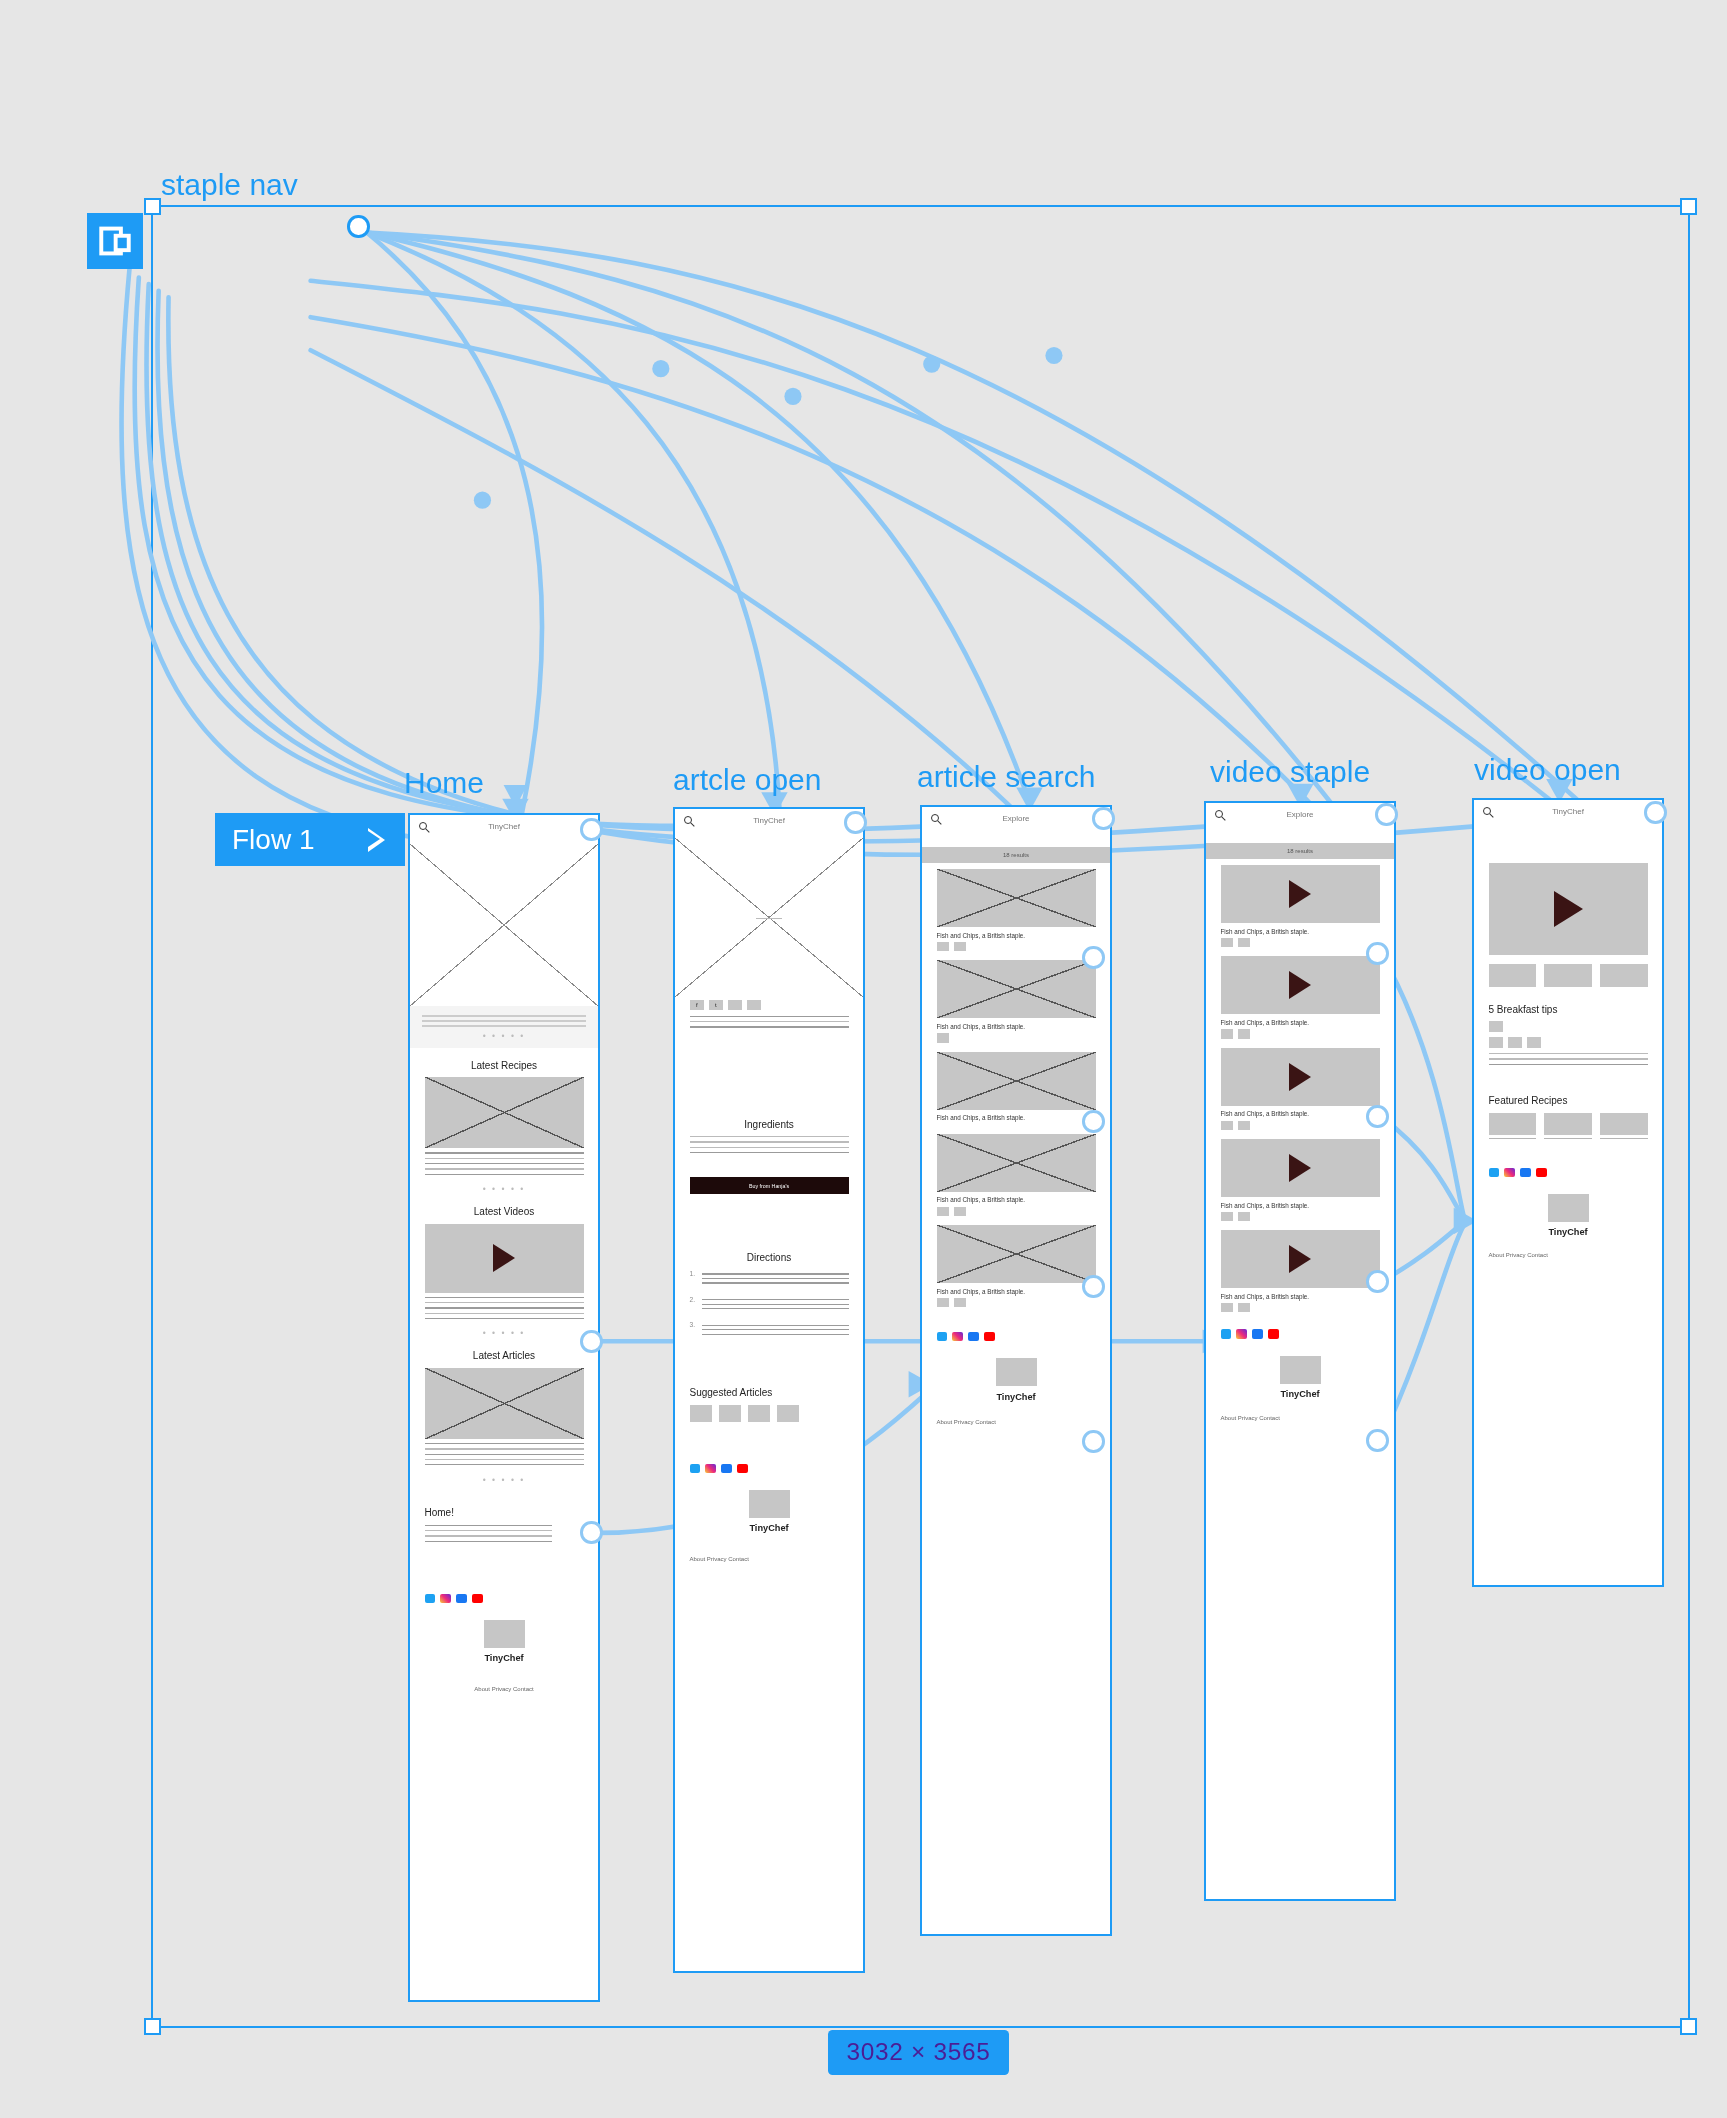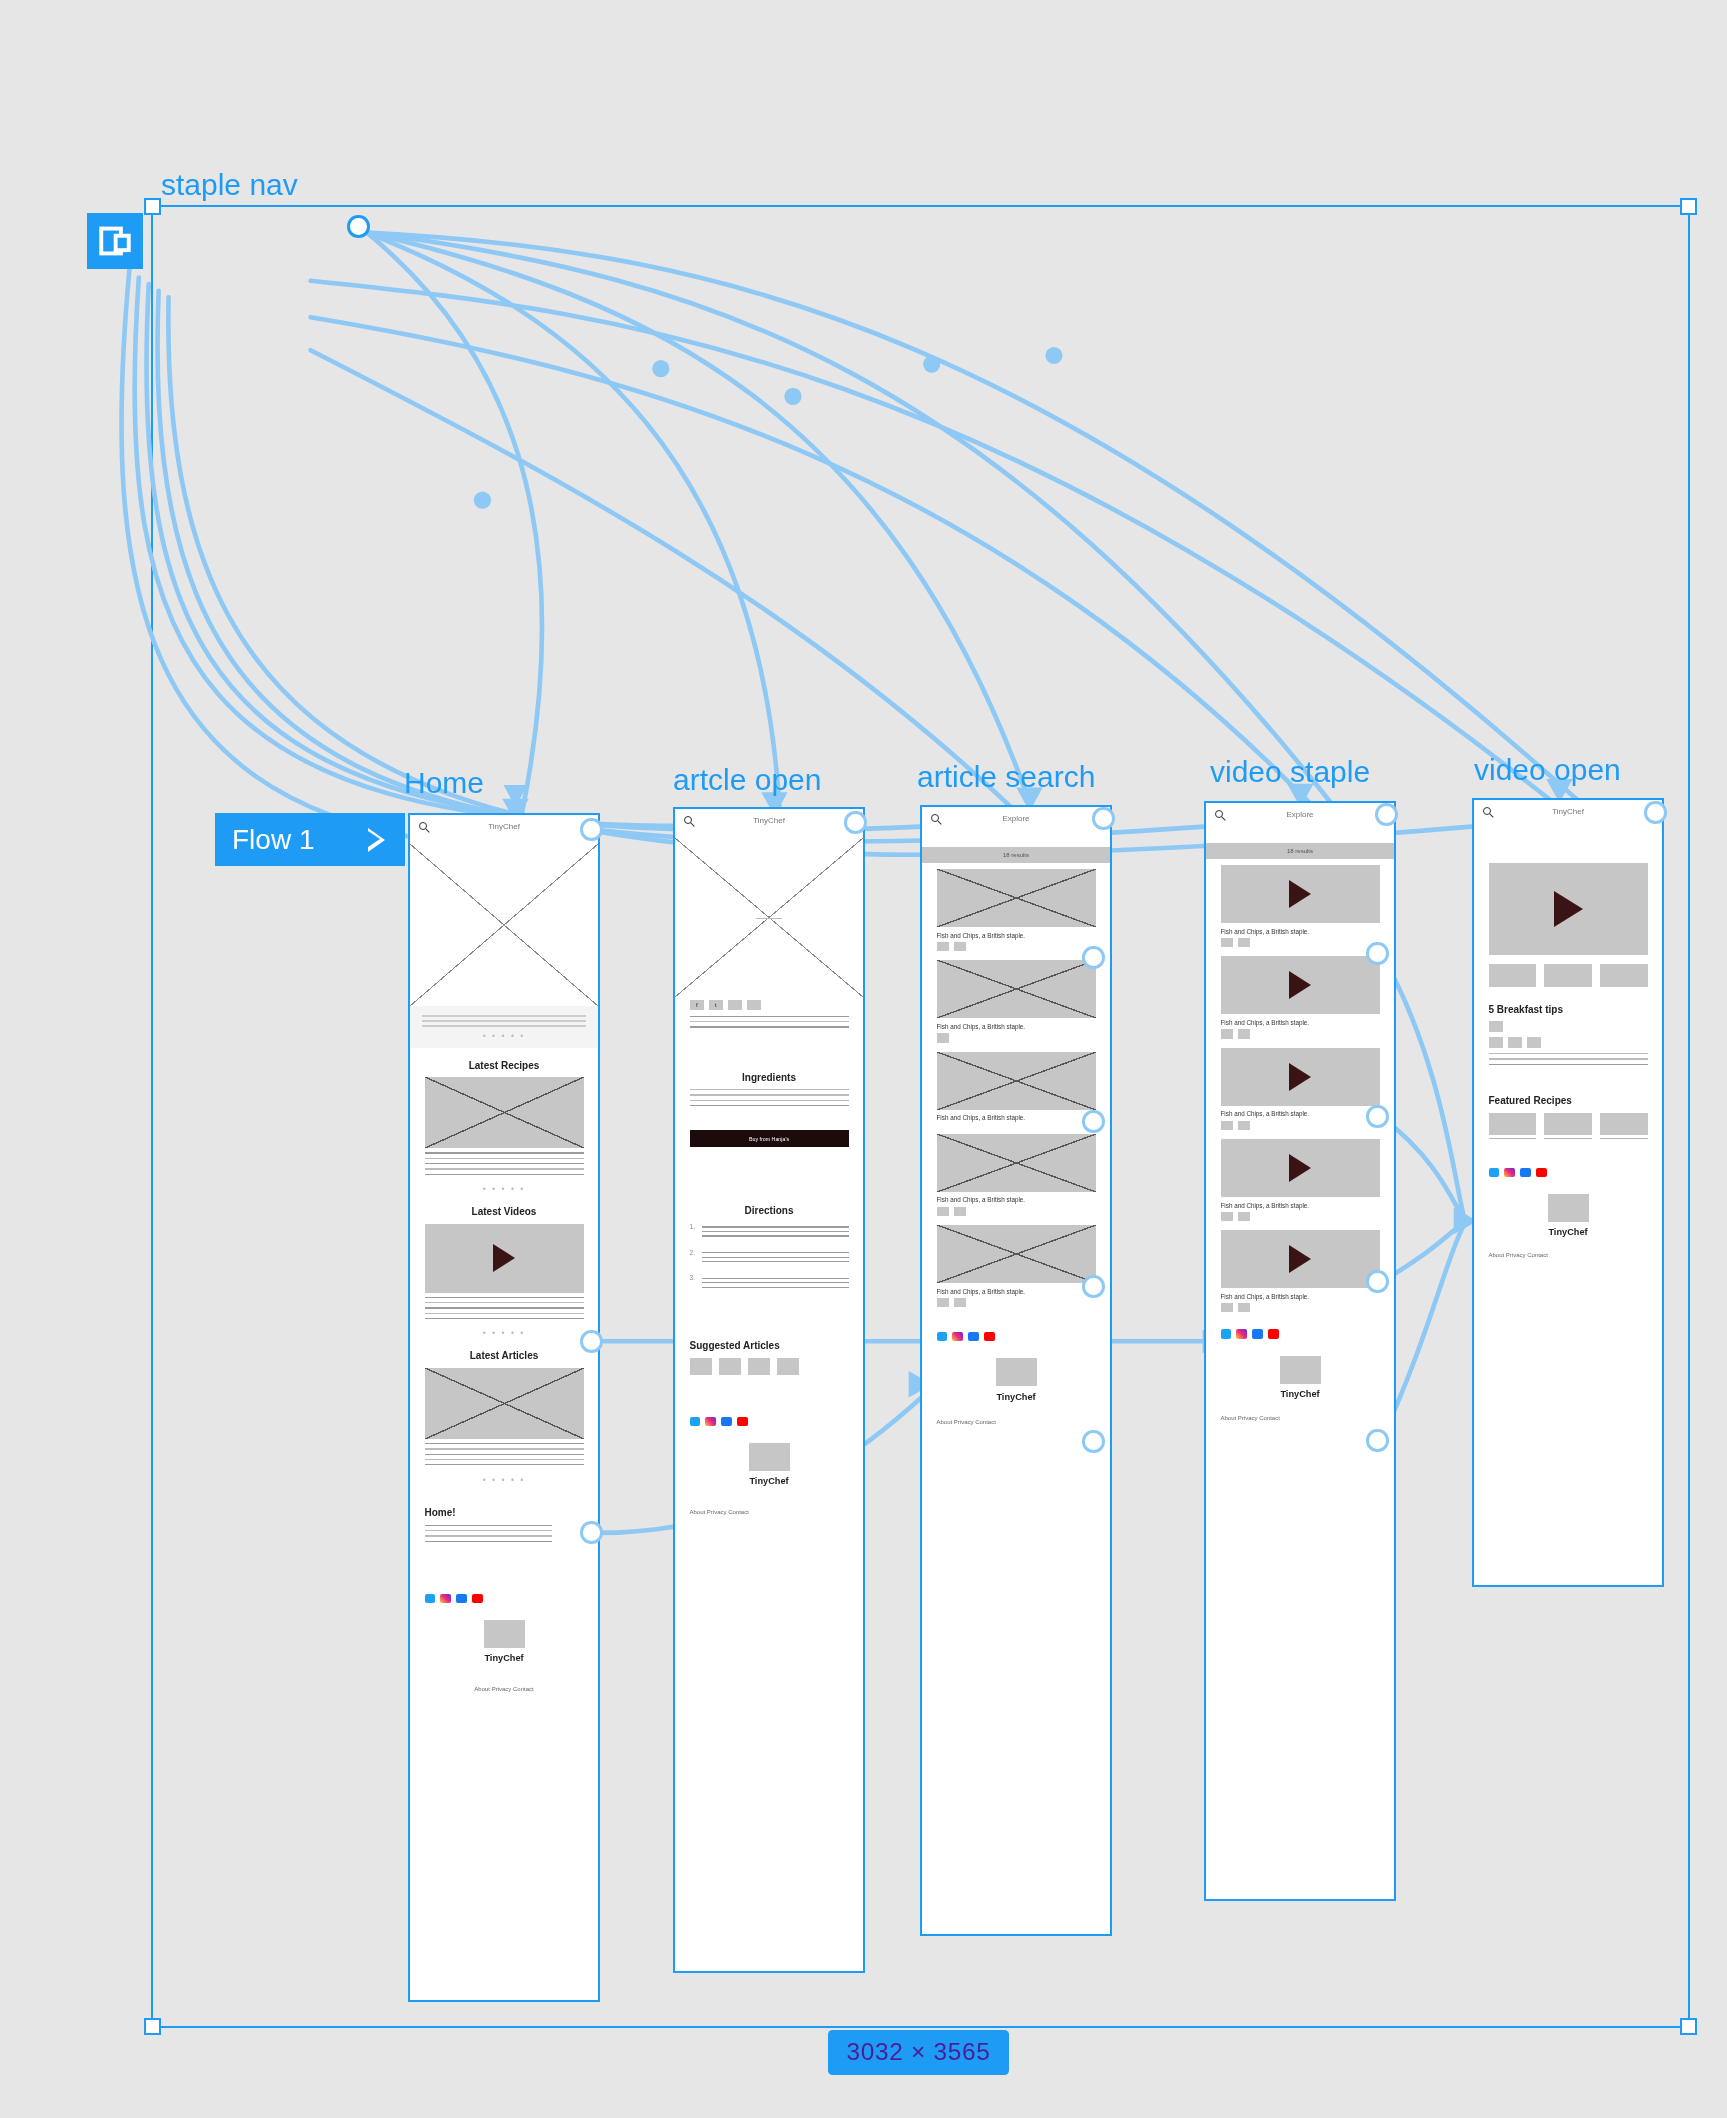--- a/index.html
+++ b/index.html
@@ -115,21 +115,21 @@
   .hero-x::before, .hero-x::after {
     content:""; position:absolute; left:0; top:0; width:100%; height:100%;
     background:
       linear-gradient(to bottom right, transparent calc(50% - 0.5px), #888 calc(50% - 0.5px), #888 calc(50% + 0.5px), transparent calc(50% + 0.5px));
   }
   .hero-x::after {
     background:
       linear-gradient(to bottom left, transparent calc(50% - 0.5px), #888 calc(50% - 0.5px), #888 calc(50% + 0.5px), transparent calc(50% + 0.5px));
   }
 
-  .sec-title { text-align:center; font-size:10px; font-weight:bold; color:#222; margin:12px 0 6.6px; }
+  .sec-title { text-align:center; font-size:10px; font-weight:normal; color:#222; margin:12px 0 6.6px; }
   .sec-title.left { text-align:left; padding-left:14.5px; }
   .lines { padding:0 14.5px; }
   .lines .l { height:1.3px; background:#9b9b9b; margin:4px 0; }
   .lines .l.s { background:#bbb; }
   .dots { text-align:center; color:#bbb; font-size:8.6px; letter-spacing:2px; margin:9.2px 0; }
 
   .vid { width:calc(100% - 29px); margin:0 14.5px; height:69px; background:#c6c6c6;
          display:flex; align-items:center; justify-content:center; }
   .vid .tri { width:0;height:0;border-left:22.5px solid #3a1414;
               border-top:14.5px solid transparent;border-bottom:14.5px solid transparent; }
@@ -366,21 +366,21 @@
       <span style="display:flex;align-items:center;justify-content:center;font-size:6px;color:#222">t</span>
       <span></span>
         <span></span>
     </div>
     <div class="lines">
       <div class="l"></div>
         <div class="l s"></div>
         <div class="l"></div>
     </div>
 
-    <div class="sec-title" style="margin-top:44px">Ingredients</div>
+    <div class="sec-title" style="margin-top:91px">Ingredients</div>
     <div class="lines">
       <div class="l s"></div>
         <div class="l s"></div>
         <div class="l s"></div>
         <div class="l"></div>
     </div>
     <div class="dark-btn" style="margin-top:24px">Buy from Hanja's</div>
 
     <div class="sec-title" style="margin-top:58px">Directions</div>
     <div class="numlist">

